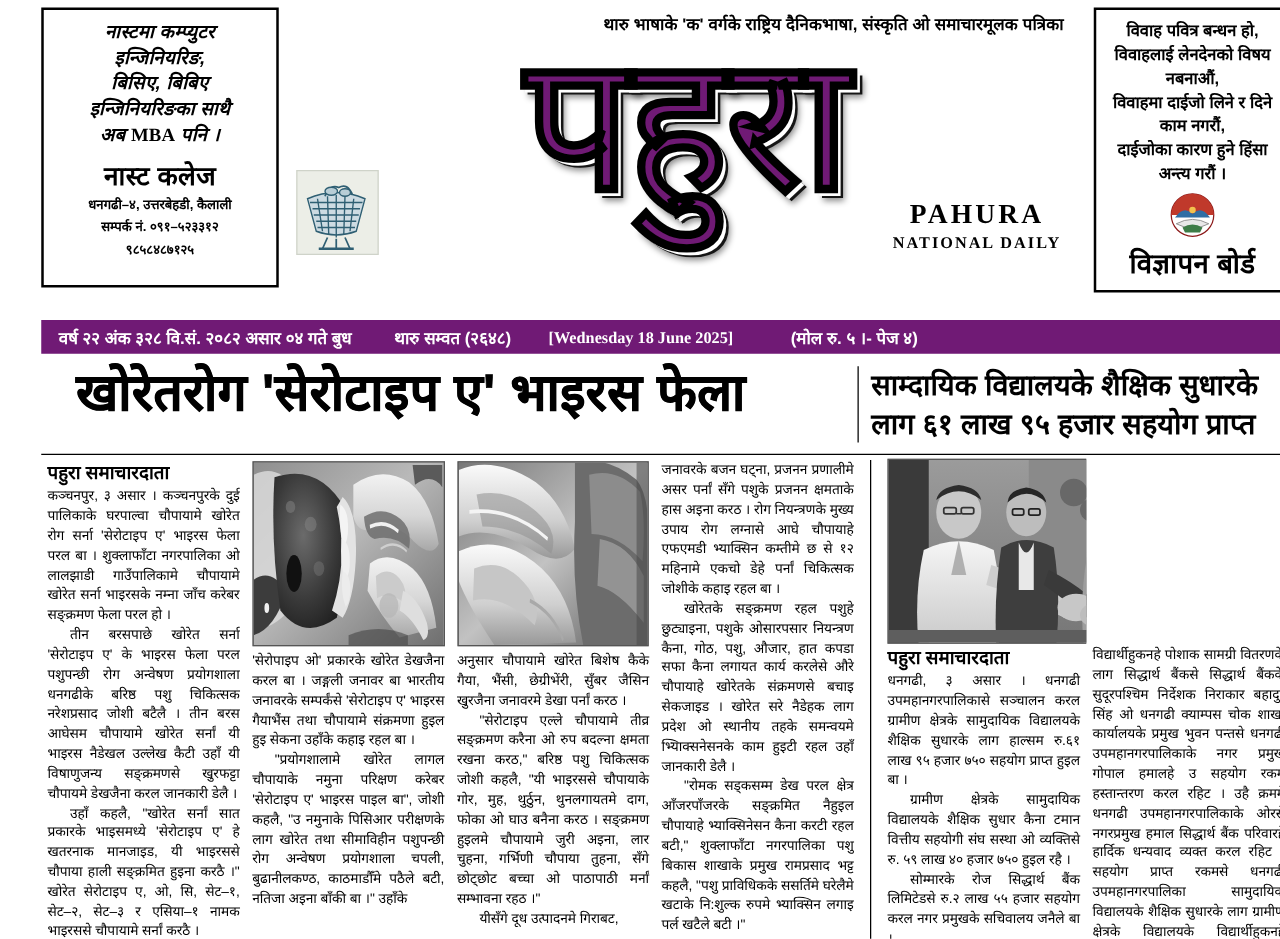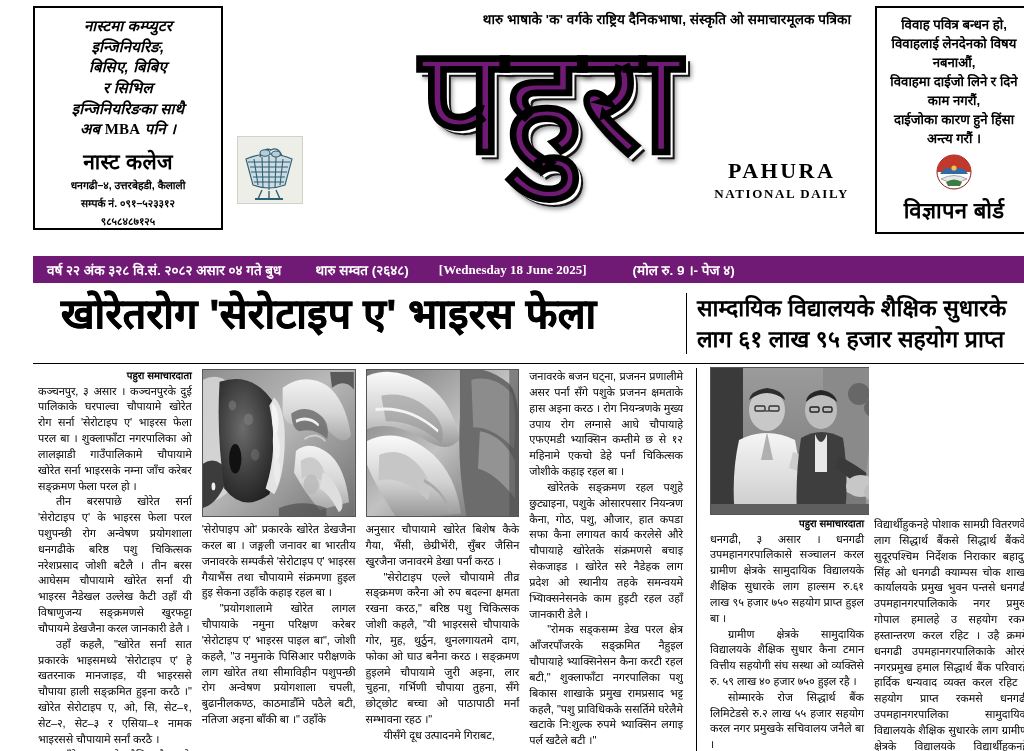--- a/index.html
+++ b/index.html
@@ -81,40 +81,39 @@
 
   .rulewide{height:1px;background:#000;margin:9px 4px 0 4px;}
 
   
   .content{display:flex;margin:0 4px;height:388px;overflow:hidden;}
   .left-pack{flex:1;display:flex;padding-right:8px;box-sizing:border-box;}
   .divider{width:1px;background:#000;flex:0 0 1px;margin:4px 0 0 0;}
   .right-pack{width:336px;flex:0 0 336px;display:flex;padding-left:8px;box-sizing:border-box;}
 
   .col{flex:1;padding:5px 5px 0 5px;box-sizing:border-box;position:relative;overflow:hidden;}
-  .byline{font-weight:bold;font-size:10px;line-height:1.34;margin-bottom:1px;text-align:right;}
+  .byline{font-weight:bold;font-size:15px;line-height:1.34;margin-bottom:1px;}
   .para{
     font-size:11px;line-height:1.44;text-align:justify;text-justify:inter-word;
     margin:0 0 0 0;letter-spacing:-.05px;
   }
   .para.ind{text-indent:18px;}
   .photo{width:100%;border:1px solid #555;box-sizing:border-box;display:block;margin-bottom:5px;}
 </style>
 </head>
 <body>
 
 <div class="page">
 
   <div class="masthead">
 
     <div class="ad-left">
       <div class="ln">नास्टमा कम्प्युटर</div>
       <div class="ln">इन्जिनियरिङ,</div>
       <div class="ln">बिसिए, बिबिए</div>
-      <div class="ln">र सिभिल</div>
       <div class="ln">इन्जिनियरिङका साथै</div>
       <div class="ln"><span>अब </span><span class="mba">MBA</span><span> पनि ।</span></div>
       <div class="brand">नास्ट कलेज</div>
       <div class="addr">धनगढी–४, उत्तरबेहडी, कैलाली</div>
       <div class="addr">सम्पर्क नं. ०९१–५२३३१२</div>
       <div class="addr">९८५८४८७१२५</div>
     </div>
 
     <div class="mast-center">
       <div class="taglines">
@@ -164,21 +163,21 @@
         </svg>
       </div>
       <div class="g2">विज्ञापन बोर्ड</div>
     </div>
   </div>
 
   <div class="datebar">
     <div class="seg s1">वर्ष २२  अंक  ३२८  वि.सं. २०८२ असार ०४ गते बुध</div>
     <div class="seg s2">थारु सम्वत (२६४८)</div>
     <div class="seg s3">[Wednesday 18 June  2025]</div>
-    <div class="seg s4">(मोल रु. 9 ।- पेज ४)</div>
+    <div class="seg s4">(मोल रु. ५ ।- पेज ४)</div>
   </div>
 
   <div class="headrow">
     <div class="head-left">
       <div class="hl-main">खोरेतरोग 'सेरोटाइप ए' भाइरस फेला</div>
     </div>
     <div class="head-right">
       <div class="hl-right">साम्दायिक विद्यालयके शैक्षिक सुधारके</div>
       <div class="hl-right">लाग ६१ लाख ९५ हजार सहयोग प्राप्त</div>
     </div>

